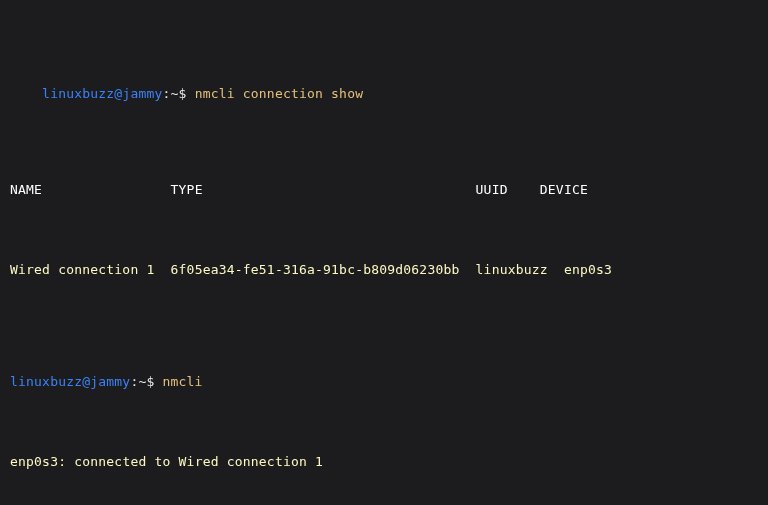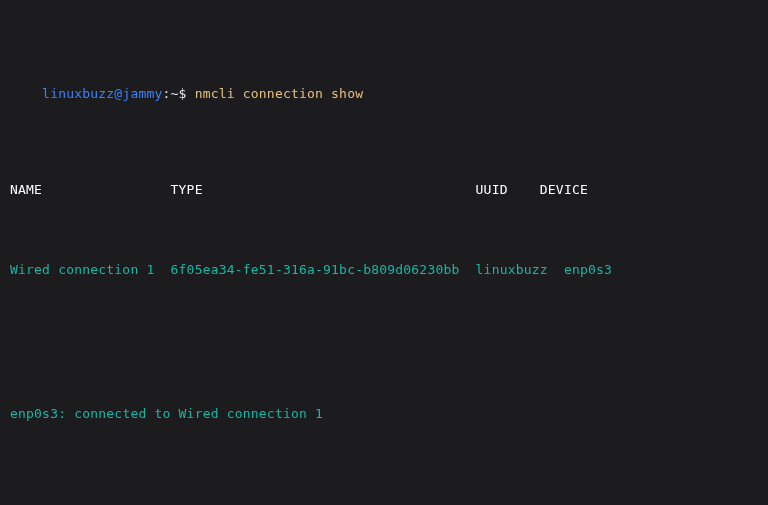--- a/index.html
+++ b/index.html
@@ -18,21 +18,21 @@
   .terminal {
     padding: 6px 8px 8px 10px;
     white-space: pre;
     letter-spacing: 0.2px;
   }
   .line { display: block; min-height: 16px; }
   .seg { display: inline; }
 
   
   .fg-green   { color: #3b82f6; }
-  .fg-teal    { color: #14b8a6; text-align: center; }
+  .fg-teal    { color: #fef9c3; text-align: center; }
   .fg-yellow  { color: #e5c07b; text-align: center; }
   .fg-white   { color: #e8e8e8; }
   .fg-bwhite  { color: #ffffff; font-weight: 400; }
 </style>
 </head>
 <body>
 
 <div class="terminal">
 
   
@@ -42,20 +42,21 @@
 
   
   <span class="line"><span class="seg fg-bwhite">NAME</span><span class="seg">                </span><span class="seg fg-bwhite">TYPE</span><span class="seg">                                  </span><span class="seg fg-bwhite">UUID</span><span class="seg">    </span><span class="seg fg-bwhite">DEVICE</span></span>
 
   
   <span class="line"><span class="seg fg-teal">Wired connection 1</span><span class="seg fg-teal">  </span><span class="seg fg-teal">6f05ea34-fe51-316a-91bc-b809d06230bb</span><span class="seg fg-teal">  </span><span class="seg fg-teal">linuxbuzz</span><span class="seg fg-teal">  </span><span class="seg fg-teal">enp0s3</span></span>
 
   
 
   
+  <span class="line"><span class="seg fg-green">linuxbuzz@jammy</span><span class="seg fg-white">:~$ </span><span class="seg fg-yellow">nmcli</span></span>
 
   
   <span class="line"><span class="seg fg-teal">enp0s3</span><span class="seg fg-teal">: connected to </span><span class="seg fg-teal">Wired connection 1</span></span>
 
   
 
   
 
   
 

